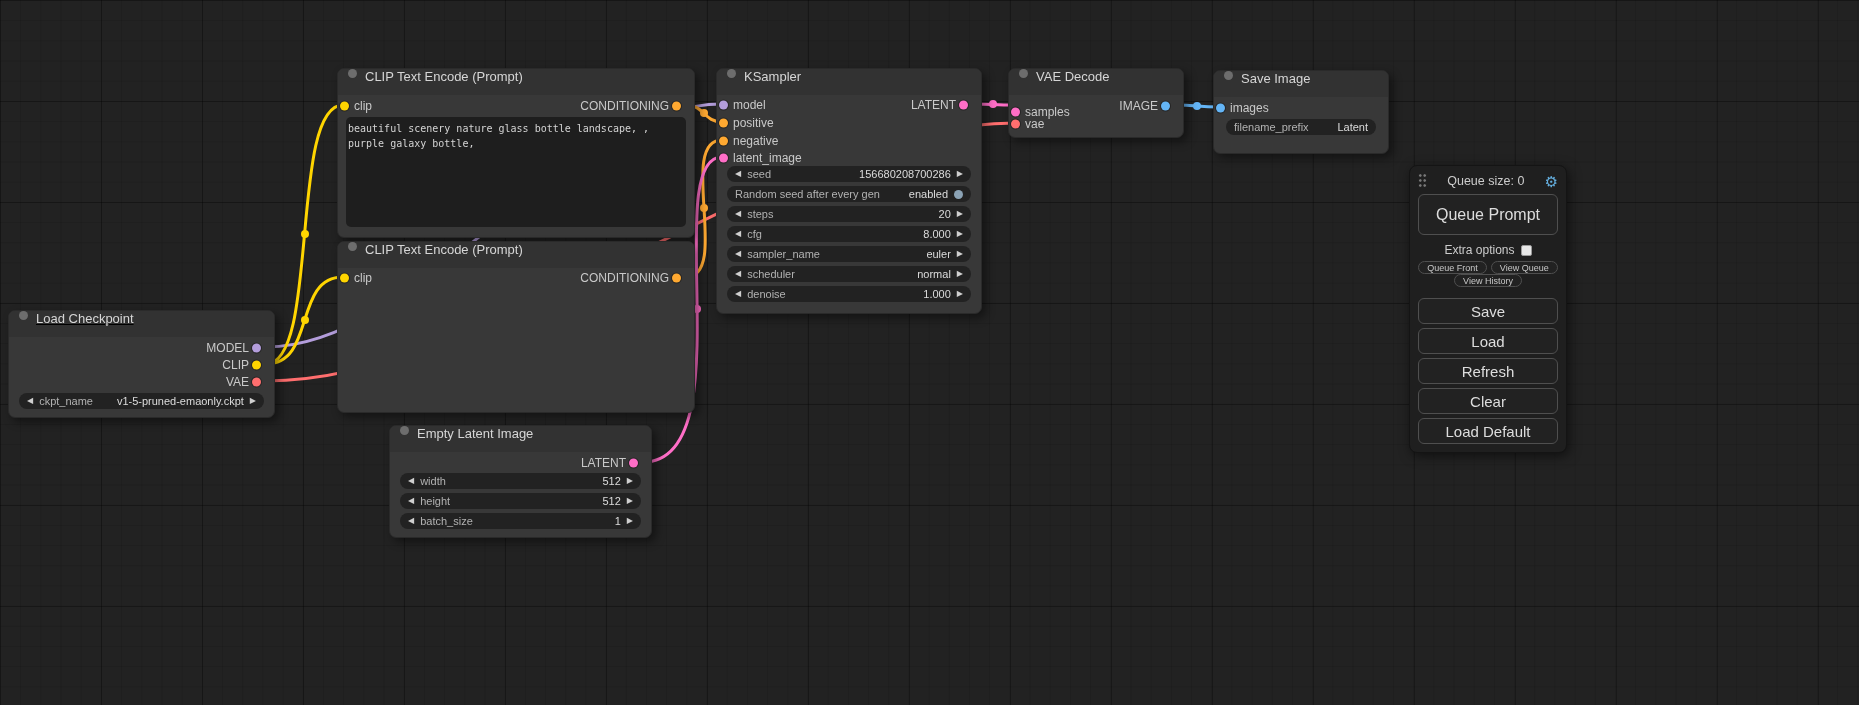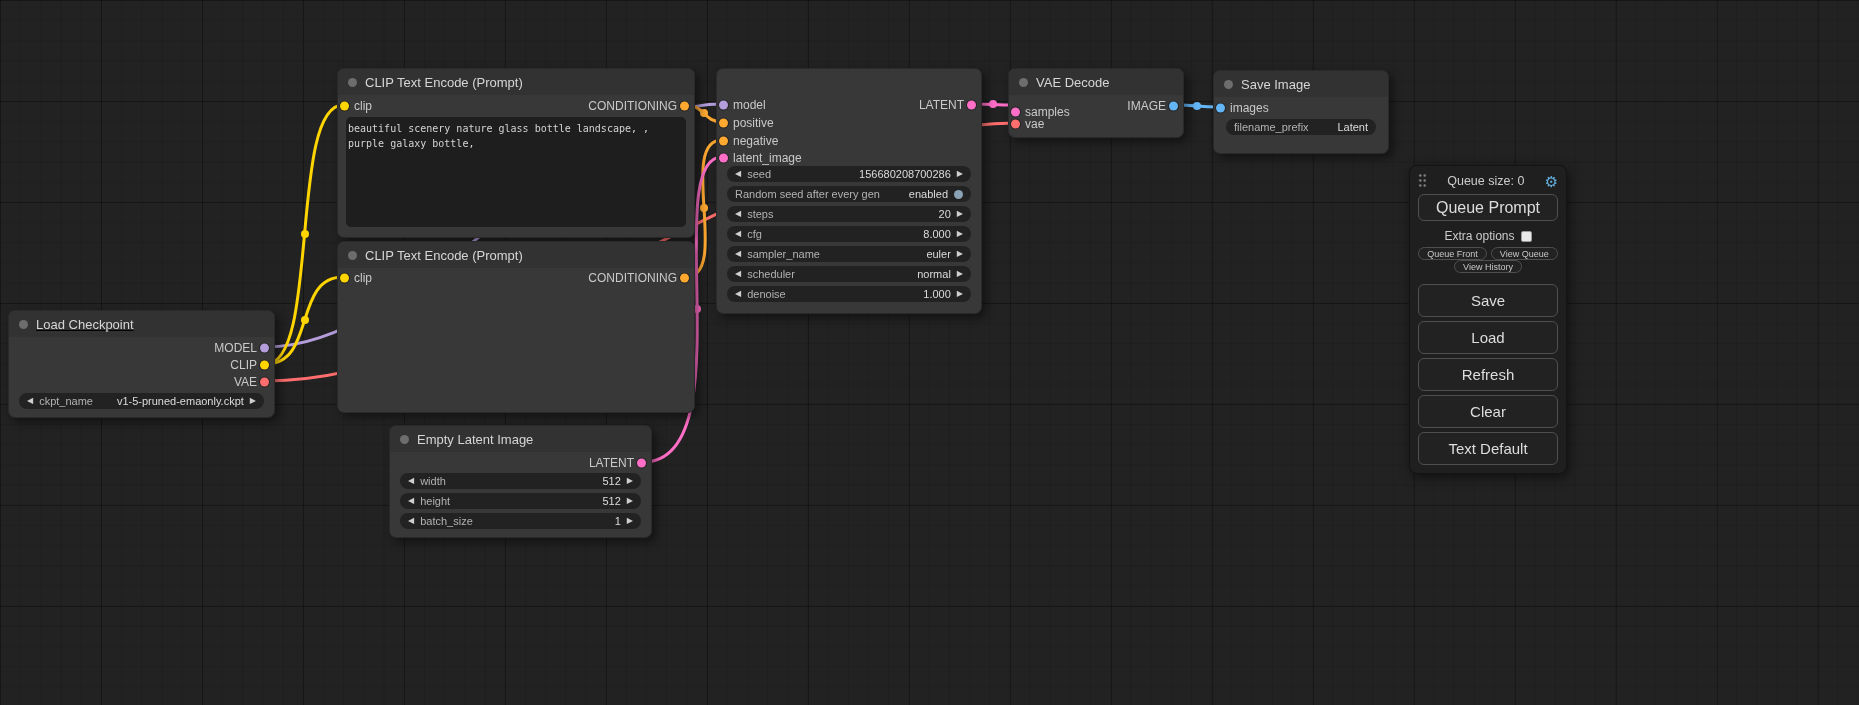--- a/index.html
+++ b/index.html
@@ -20,28 +20,28 @@
   #wires { position:absolute; left:0; top:0; z-index:1; }
   #wires path { fill:none; stroke-width:3; stroke-linecap:round; }
 
   .node {
     position:absolute; z-index:2;
     background:#383838; border:1px solid #2a2a2a; border-radius:7px;
     box-shadow:4px 4px 10px rgba(0,0,0,0.45);
   }
   .node-header {
     height:26px; background:#323232; border-radius:6px 6px 0 0;
-    display:flex; align-items:center; gap:8px; padding:0 10px;
+    display:flex; gap:8px; padding:0 10px;
   }
   .title-dot { width:9px; height:9px; border-radius:50%; background:#6d6d6d; flex:none; }
   .node-title { font-size:13px; color:#d6d6d6; white-space:nowrap; }
 
   .slot { position:absolute; height:16px; display:flex; align-items:center; font-size:12px; color:#c9c9c9; }
   .slot.in  { left:0; padding-left:16px; }
-  .slot.out { right:0; padding-right:17px; justify-content:flex-end; }
+  .slot.out { right:8px; padding-right:17px; justify-content:flex-end; }
   .port { width:9px; height:9px; border-radius:50%; position:absolute; top:50%; transform:translateY(-50%); box-shadow:0 0 0 1px rgba(0,0,0,0.35); }
   .slot.in  .port { left:2px; }
   .slot.out .port { right:5px; }
   .p-model  { background:#B39DDB; }
   .p-clip   { background:#FFD500; }
   .p-vae    { background:#FF6E6E; }
   .p-cond   { background:#FFA931; }
   .p-latent { background:#FF6EC7; }
   .p-image  { background:#64B5F6; }
 
@@ -75,22 +75,22 @@
     background-size:4.5px 5px;
   }
   .queue-size { flex:1; text-align:center; font-size:12.5px; color:#cccccc; }
   .gear-icon { color:#64aede; font-size:15px; line-height:1; flex:none; }
 
   button { font-family:"Liberation Sans", sans-serif; cursor:pointer; }
   .btn {
     display:block; width:100%; background:#222222; border:1px solid #4f4f4f;
     border-radius:6px; color:#dddddd; text-align:center;
   }
-  .btn.big { height:27px; font-size:16px; margin-top:4px; }
-  .btn.std { height:33px; font-size:15px; margin-top:4px; }
+  .btn.big { height:41px; font-size:16px; margin-top:4px; }
+  .btn.std { height:26px; font-size:15px; margin-top:4px; }
   .btn.first { margin-top:11px; }
   .extra-row { margin-top:9px; display:flex; align-items:center; justify-content:center; gap:6px; height:12px; font-size:12px; color:#cccccc; }
   .checkbox { width:11px; height:11px; background:#e8e8e8; border:1px solid #9a9a9a; border-radius:2px; }
   .tiny-row { display:flex; justify-content:center; gap:4px; margin-top:5px; }
   .btn.tiny { display:inline-block; width:auto; height:13px; font-size:9px; line-height:10px; padding:0 8px; border-radius:7px; color:#c8c8c8; }
 </style>
 </head>
 <body>
 
 <div id="canvas">
@@ -200,20 +200,24 @@
       <div class="widget">
         <span class="arrow">◀</span>
         <span class="wlabel">batch_size</span>
         <span class="wvalue">1</span>
         <span class="arrow">▶</span>
       </div>
     </div>
   </div>
 
   <div class="node" style="left:716px; top:68px; width:266px; height:246px;">
+    <div class="node-header">
+      <span class="title-dot"></span>
+      <span class="node-title">KSampler</span>
+    </div>
     <div class="slot in" style="top:28px;">
       <span class="port p-model"></span>
       <span>model</span>
     </div>
     <div class="slot in" style="top:46px;">
       <span class="port p-cond"></span>
       <span>positive</span>
     </div>
     <div class="slot in" style="top:64px;">
       <span class="port p-cond"></span>
@@ -323,16 +327,16 @@
       <button class="btn tiny">Queue Front</button>
       <button class="btn tiny">View Queue</button>
     </div>
     <div class="tiny-row" style="margin-top:0;">
       <button class="btn tiny">View History</button>
     </div>
     <button class="btn std first">Save</button>
     <button class="btn std">Load</button>
     <button class="btn std">Refresh</button>
     <button class="btn std">Clear</button>
-    <button class="btn std">Text Default</button>
+    <button class="btn std">Load Default</button>
   </div>
 
 </div>
 
 </body></html>

